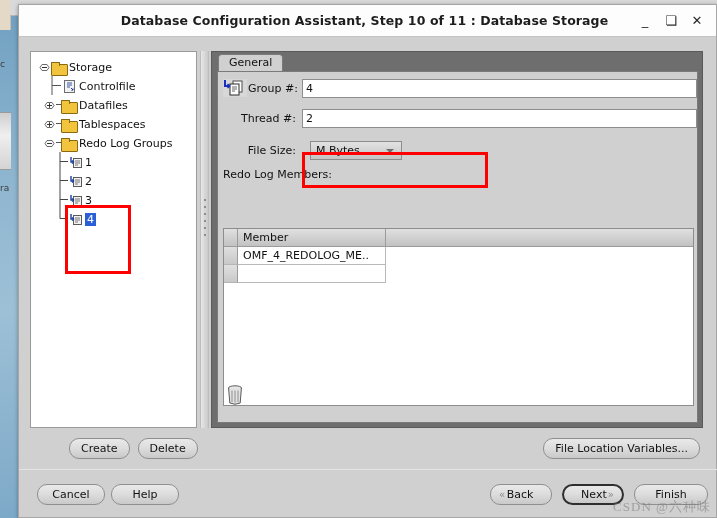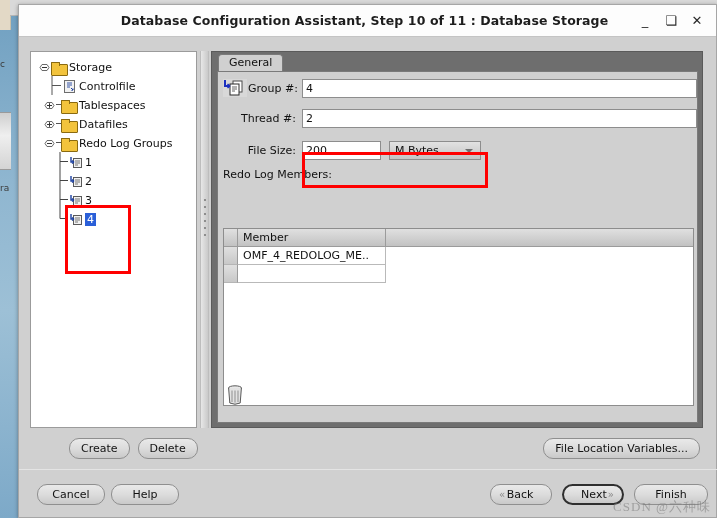--- a/index.html
+++ b/index.html
@@ -360,37 +360,37 @@
                   <path d="M1 5.5 L3 2.5 L8 2.5 L10 5.5 L8 8.5 L3 8.5 Z" fill="#fff" stroke="#6a6a6a"></path>
                   <path d="M3 5.5 H8 M5.5 3.2 V7.8" stroke="#333" stroke-width="1"></path>
                 </svg>
             </span>
             <span class="ind">
               <svg width="5" height="19" viewBox="0 0 5 19">
                   <path d="M0 9.5 H5" stroke="#555" stroke-width="1"></path>
                 </svg>
             </span>
             <span class="folder"></span>
-            <span class="lbl">Tablespaces</span>
+            <span class="lbl">Datafiles</span>
           </div>
 
           <div class="tnode" style="padding-left:7px;">
             <span class="knob">
               <svg width="11" height="11" viewBox="0 0 11 11">
                   <path d="M1 5.5 L3 2.5 L8 2.5 L10 5.5 L8 8.5 L3 8.5 Z" fill="#fff" stroke="#6a6a6a"></path>
                   <path d="M3 5.5 H8 M5.5 3.2 V7.8" stroke="#333" stroke-width="1"></path>
                 </svg>
             </span>
             <span class="ind">
               <svg width="5" height="19" viewBox="0 0 5 19">
                   <path d="M0 9.5 H5" stroke="#555" stroke-width="1"></path>
                 </svg>
             </span>
             <span class="folder"></span>
-            <span class="lbl">Datafiles</span>
+            <span class="lbl">Tablespaces</span>
           </div>
 
           <div class="tnode" style="padding-left:7px;">
             <span class="knob">
               <svg width="11" height="11" viewBox="0 0 11 11">
                   <path d="M1 5.5 L3 2.5 L8 2.5 L10 5.5 L8 8.5 L3 8.5 Z" fill="#fff" stroke="#6a6a6a"></path>
                   <path d="M3 5.5 H8" stroke="#333" stroke-width="1"></path>
                 </svg>
             </span>
             <span class="ind">
@@ -509,21 +509,20 @@
             <span class="txtfield" style="width:395px;">4</span>
           </div>
 
           <div class="formrow" style="margin-top:8px;">
             <span class="flabel" style="width:78px;">Thread #:</span>
             <span class="txtfield" style="width:395px;">2</span>
           </div>
 
           <div class="formrow" style="margin-top:10px;">
             <span class="flabel" style="width:78px;">File Size:</span>
-            <span class="txtfield" style="width:79px;">200</span>
             <span class="combo">
               <span>M Bytes</span>
               <span class="arrow"></span>
             </span>
           </div>
 
           <div id="filesize-redbox"></div>
 
           <div id="members-label">Redo Log Members:</div>
 

